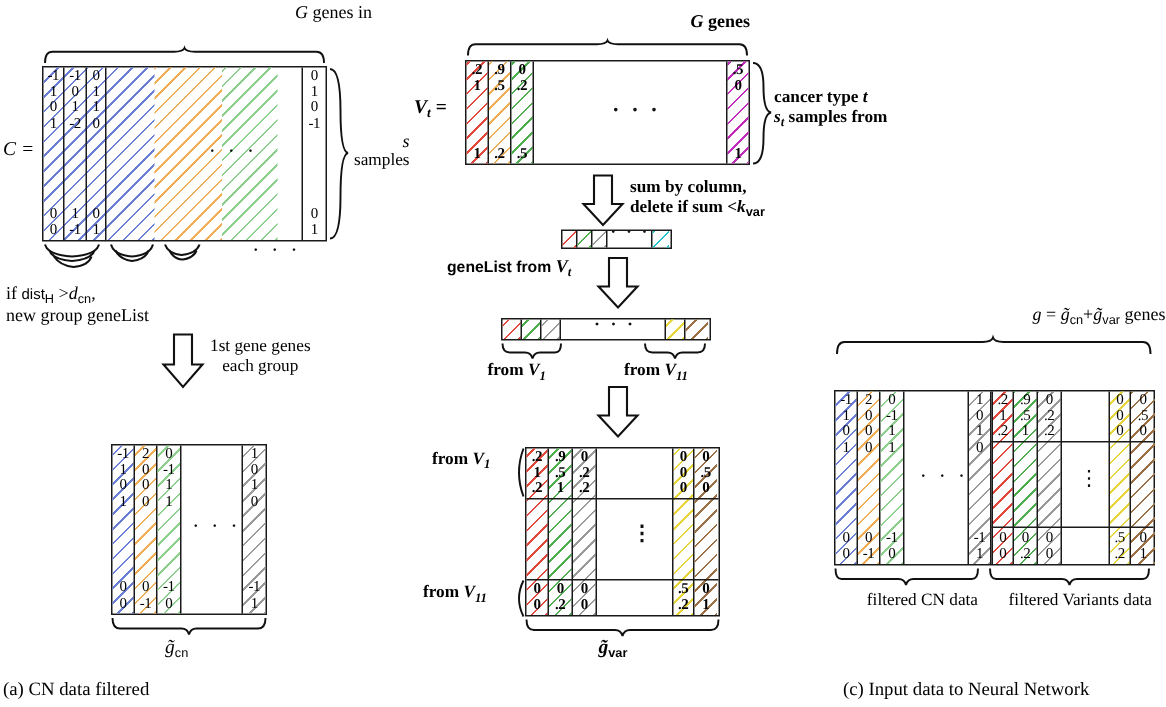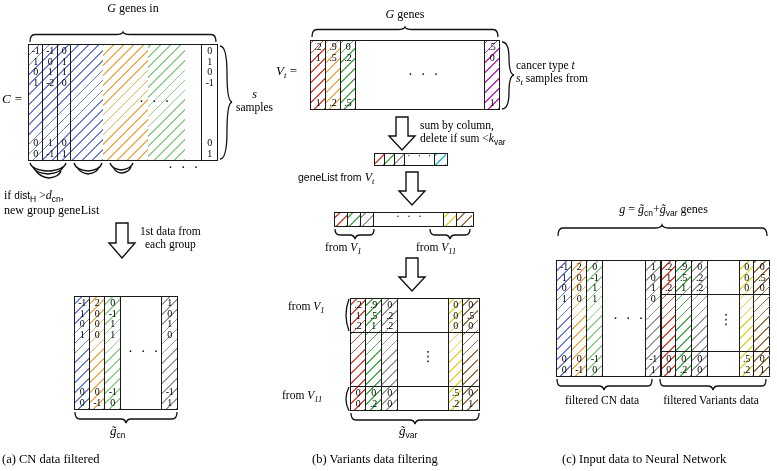--- a/index.html
+++ b/index.html
@@ -6,21 +6,21 @@
   html, body { margin:0; padding:0; }
   body {
     width: 777px; height: 471px;
     background: #ffffff;
     font-family: "Liberation Serif", serif;
     color: #000;
     position: relative;
     overflow: hidden;
   }
   .abs { position: absolute; }
-  .ctr { text-align: center; }
+  .ctr { text-align: right; }
   .sans { font-family: "Liberation Sans", sans-serif; }
 
   
   .mbox {
     position: absolute;
     border: 1.6px solid #1a1a1a;
     background: #fff;
   }
   .mcol {
     position: absolute;
@@ -176,21 +176,21 @@
     <span>if</span>
     <span class="sans" style="font-size:10px;">dist</span><span class="sans" style="font-size:8.5px;vertical-align:-3px;">H</span>
     <span>&gt;</span><span class="mathvar">d</span><span class="sfsub" style="vertical-align:-3px;">cn</span><span>,</span>
   </div>
   <div class="lbl" style="left:4px;top:204px;font-size:12px;">new group geneList</div>
 
   <svg class="arrow" style="left:108px;top:223px;" width="28" height="36">
     <path d="M8,0 L20,0 L20,20 L27,20 L14,35 L1,20 L8,20 Z" fill="#fff" stroke="#111" stroke-width="1.4"></path>
   </svg>
   <div class="lbl" style="left:140px;top:225px;">
-    <div style="font-size:11.5px;">1st data from</div>
+    <div style="font-size:11.5px;">1st gene genes</div>
     <div style="font-size:11.5px;text-align:center;">each group</div>
   </div>
 
   <div class="mbox" style="left:74px;top:296px;width:104px;height:114px;">
     <div class="mcol h-blue" style="left:0;width:15px;">
       <div class="nums top">
         <div>-1</div>
           <div>1</div>
           <div>0</div>
           <div>1</div>
@@ -242,21 +242,21 @@
   <svg class="brace" style="left:74px;top:411px;" width="105" height="13">
     <path d="M1,1 Q1,8 6,8 L47,8 Q51,8 52,12 Q53,8 57,8 L98,8 Q103,8 103,1" fill="none" stroke="#111" stroke-width="1.3"></path>
   </svg>
   <div class="lbl" style="left:110px;top:424px;font-size:13px;">
     <span class="mathvar">g̃</span><span class="sfsub" style="vertical-align:-3px;">cn</span>
   </div>
 
   <div class="cap" style="left:2px;top:452px;font-size:12.5px;">(a) CN data filtered</div>
 </div>
 
-<div class="abs" style="left:270px;top:0;width:280px;height:390px;">
+<div class="abs" style="left:270px;top:0;width:280px;height:390px;font-weight:bold;">
 
   <div class="lbl ctr" style="left:40px;top:8px;width:190px;font-size:12px;">
     <span class="mathvar">G</span>
     <span>genes</span>
   </div>
 
   <svg class="brace" style="left:40px;top:26px;" width="190" height="12">
     <path d="M2,11 Q2,3.5 7,3.5 L88,3.5 Q94,3.5 95,1 Q96,3.5 102,3.5 L183,3.5 Q188,3.5 188,11" fill="none" stroke="#111" stroke-width="1.3"></path>
   </svg>
 
@@ -451,21 +451,20 @@
     <path d="M7,1 Q1,13 7,25" fill="none" stroke="#111" stroke-width="1.3"></path>
   </svg>
 
   <svg class="brace" style="left:80px;top:412px;" width="131" height="13">
     <path d="M1,1 Q1,8 6,8 L60,8 Q64,8 65,12 Q66,8 70,8 L124,8 Q129,8 129,1" fill="none" stroke="#111" stroke-width="1.3"></path>
   </svg>
   <div class="lbl" style="left:129px;top:424px;font-size:13px;">
     <span class="mathvar">g̃</span><span class="sfsub" style="vertical-align:-3px;">var</span>
   </div>
 
-  <div class="cap" style="left:42px;top:452px;font-size:12.5px;">(b) Variants data filtering</div>
 </div>
 
 <div class="abs" style="left:550px;top:0;width:227px;height:471px;">
 
   <div class="lbl ctr" style="left:0px;top:203px;width:227px;font-size:12px;">
     <span class="mathvar">g</span>
     <span>=</span>
     <span class="mathvar">g̃</span><span class="sfsub" style="vertical-align:-3px;">cn</span><span>+</span><span class="mathvar">g̃</span><span class="sfsub" style="vertical-align:-3px;">var</span>
     <span>genes</span>
   </div>

